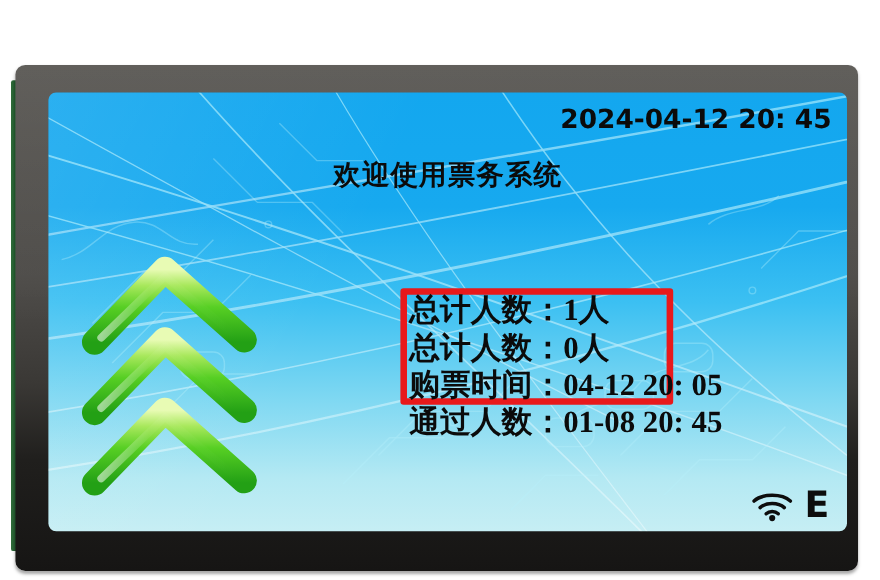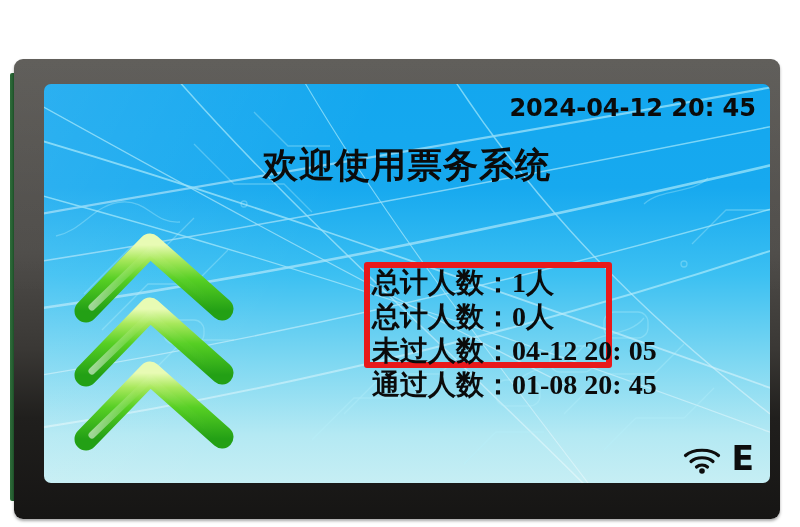--- a/index.html
+++ b/index.html
@@ -113,21 +113,21 @@
     right: 14px;
     top: 10px;
     font-size: 24px;
     font-family: "DejaVu Sans", "Liberation Sans", sans-serif;
   }
 
   #title {
     left: 0; right: 0;
     top: 58px;
     text-align: center;
-    font-size: 35px;
+    font-size: 25px;
     letter-spacing: 1px;
   }
 
   
   #stats-box {
     position: absolute;
     left: 320px;
     top: 178px;
     width: 248px;
     height: 106px;
@@ -269,21 +269,21 @@
 
       <div class="scr-text" id="datetime">2024-04-12 20: 45</div>
 
       <div class="scr-text" id="title">欢迎使用票务系统</div>
 
       <div id="stats-box"></div>
 
       <div id="lines">
         <div class="line"><span class="label">总计人数：</span><span class="value">1人</span></div>
         <div class="line"><span class="label">总计人数：</span><span class="value">0人</span></div>
-        <div class="line"><span class="label">未过人数：</span><span class="value">04-12 20: 05</span></div>
+        <div class="line"><span class="label">购票时间：</span><span class="value">04-12 20: 05</span></div>
         <div class="line"><span class="label">通过人数：</span><span class="value">01-08 20: 45</span></div>
       </div>
 
       <div id="status-cluster">
         <svg id="wifi-icon" width="40" height="30" viewBox="0 0 40 30">
           <g fill="none" stroke="#0d0d0d" stroke-width="3.2" stroke-linecap="round">
             <path d="M3.5,10.5 C11,3.5 29,3.5 36.5,10.5"></path>
             <path d="M9,16.5 C14.5,11.5 25.5,11.5 31,16.5"></path>
             <path d="M14.5,22 C17.5,19.3 22.5,19.3 25.5,22"></path>
           </g>

